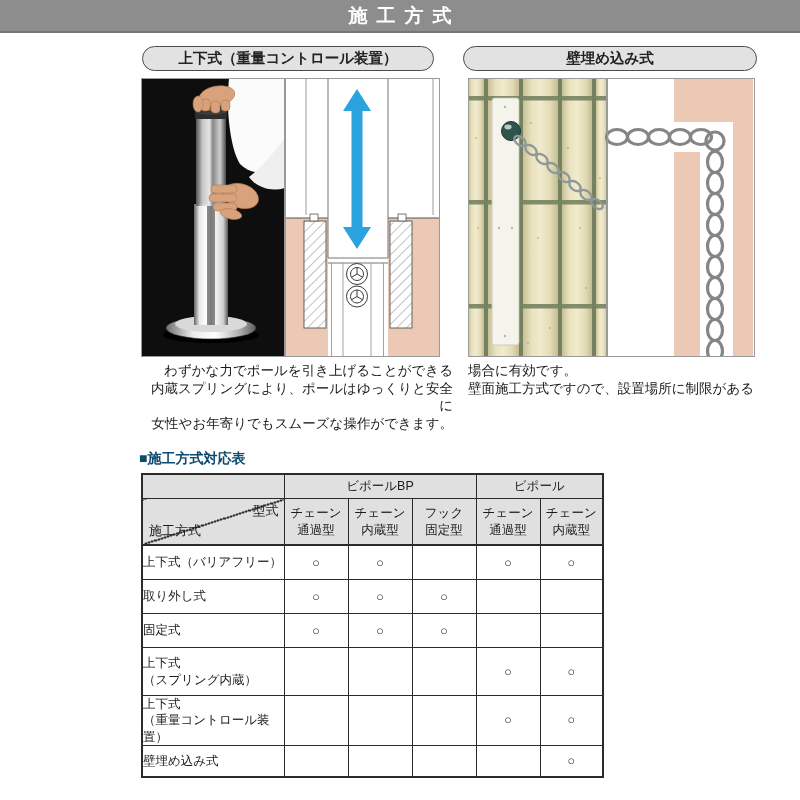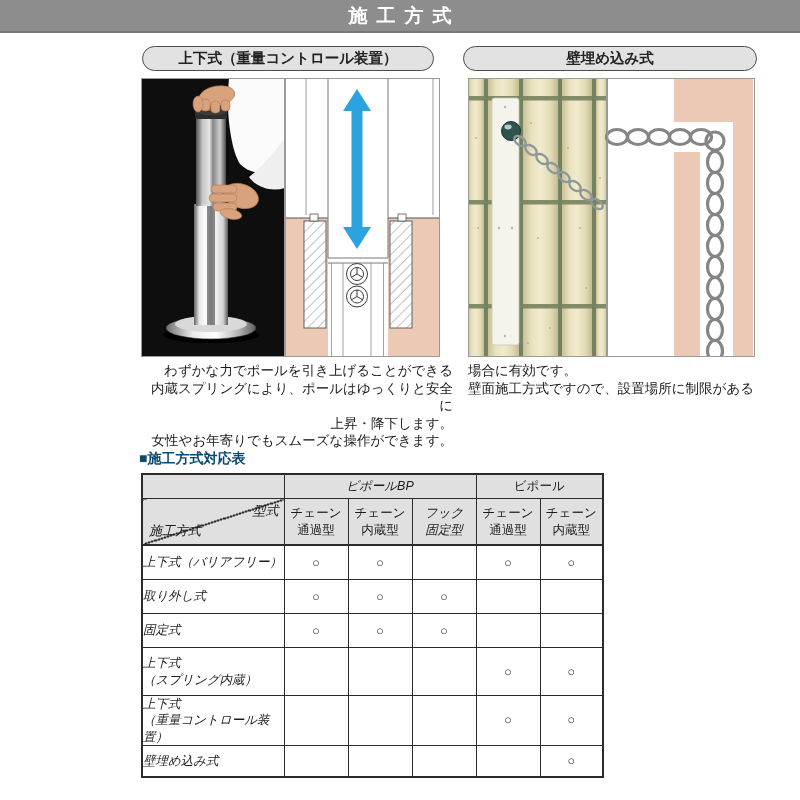--- a/index.html
+++ b/index.html
@@ -42,21 +42,21 @@
     border-collapse:collapse;table-layout:fixed;
     border:2px solid #2b2b2b;background:#fff;
   }
   table.matrix td{
     border:1px solid #2b2b2b;padding:0;vertical-align:middle;
     font-size:12.5px;color:#1c1c1c;overflow:hidden;
   }
   td.hdr{background:#e0e0e0;text-align:center;}
   td.group{font-size:13.5px;height:23px;}
   td.colhead{white-space:pre-line;line-height:1.3;height:45px;}
-  td.thickR{border-right-width:2px;font-style:italic;}
+  td.thickR{border-right-width:2px;}
   tr.hdr-bottom td{border-bottom-width:2px;}
   td.rowlabel{
     text-align:left;padding-left:5px;white-space:pre-line;line-height:1.3;
   }
   td.mark{text-align:center;font-size:15px;color:#2b2b2b;}
   tr.h34 td{height:33px;}
   tr.h48 td{height:47px;}
   tr.h31 td{height:30px;}
   
   td.corner{
@@ -279,21 +279,20 @@
       <ellipse cx="247" cy="273" rx="7.5" ry="10.5"></ellipse>
     </g>
     <rect x="139.5" y="0.5" width="147" height="278" fill="none" stroke="#9a9a9a" stroke-width="1"></rect>
   </g>
 </svg>
 </div>
 
 <div class="abs caption cap-left">
   <div>わずかな力でポールを引き上げることができる</div>
   <div>内蔵スプリングにより、ポールはゆっくりと安全に</div>
-  <div>上昇・降下します。</div>
   <div>女性やお年寄りでもスムーズな操作ができます。</div>
 </div>
 <div class="abs caption cap-right">
   <div>場合に有効です。</div>
   <div>壁面施工方式ですので、設置場所に制限がある</div>
 </div>
 
 <div class="abs tbl-title">■施工方式対応表</div>
 
 <table class="matrix">

